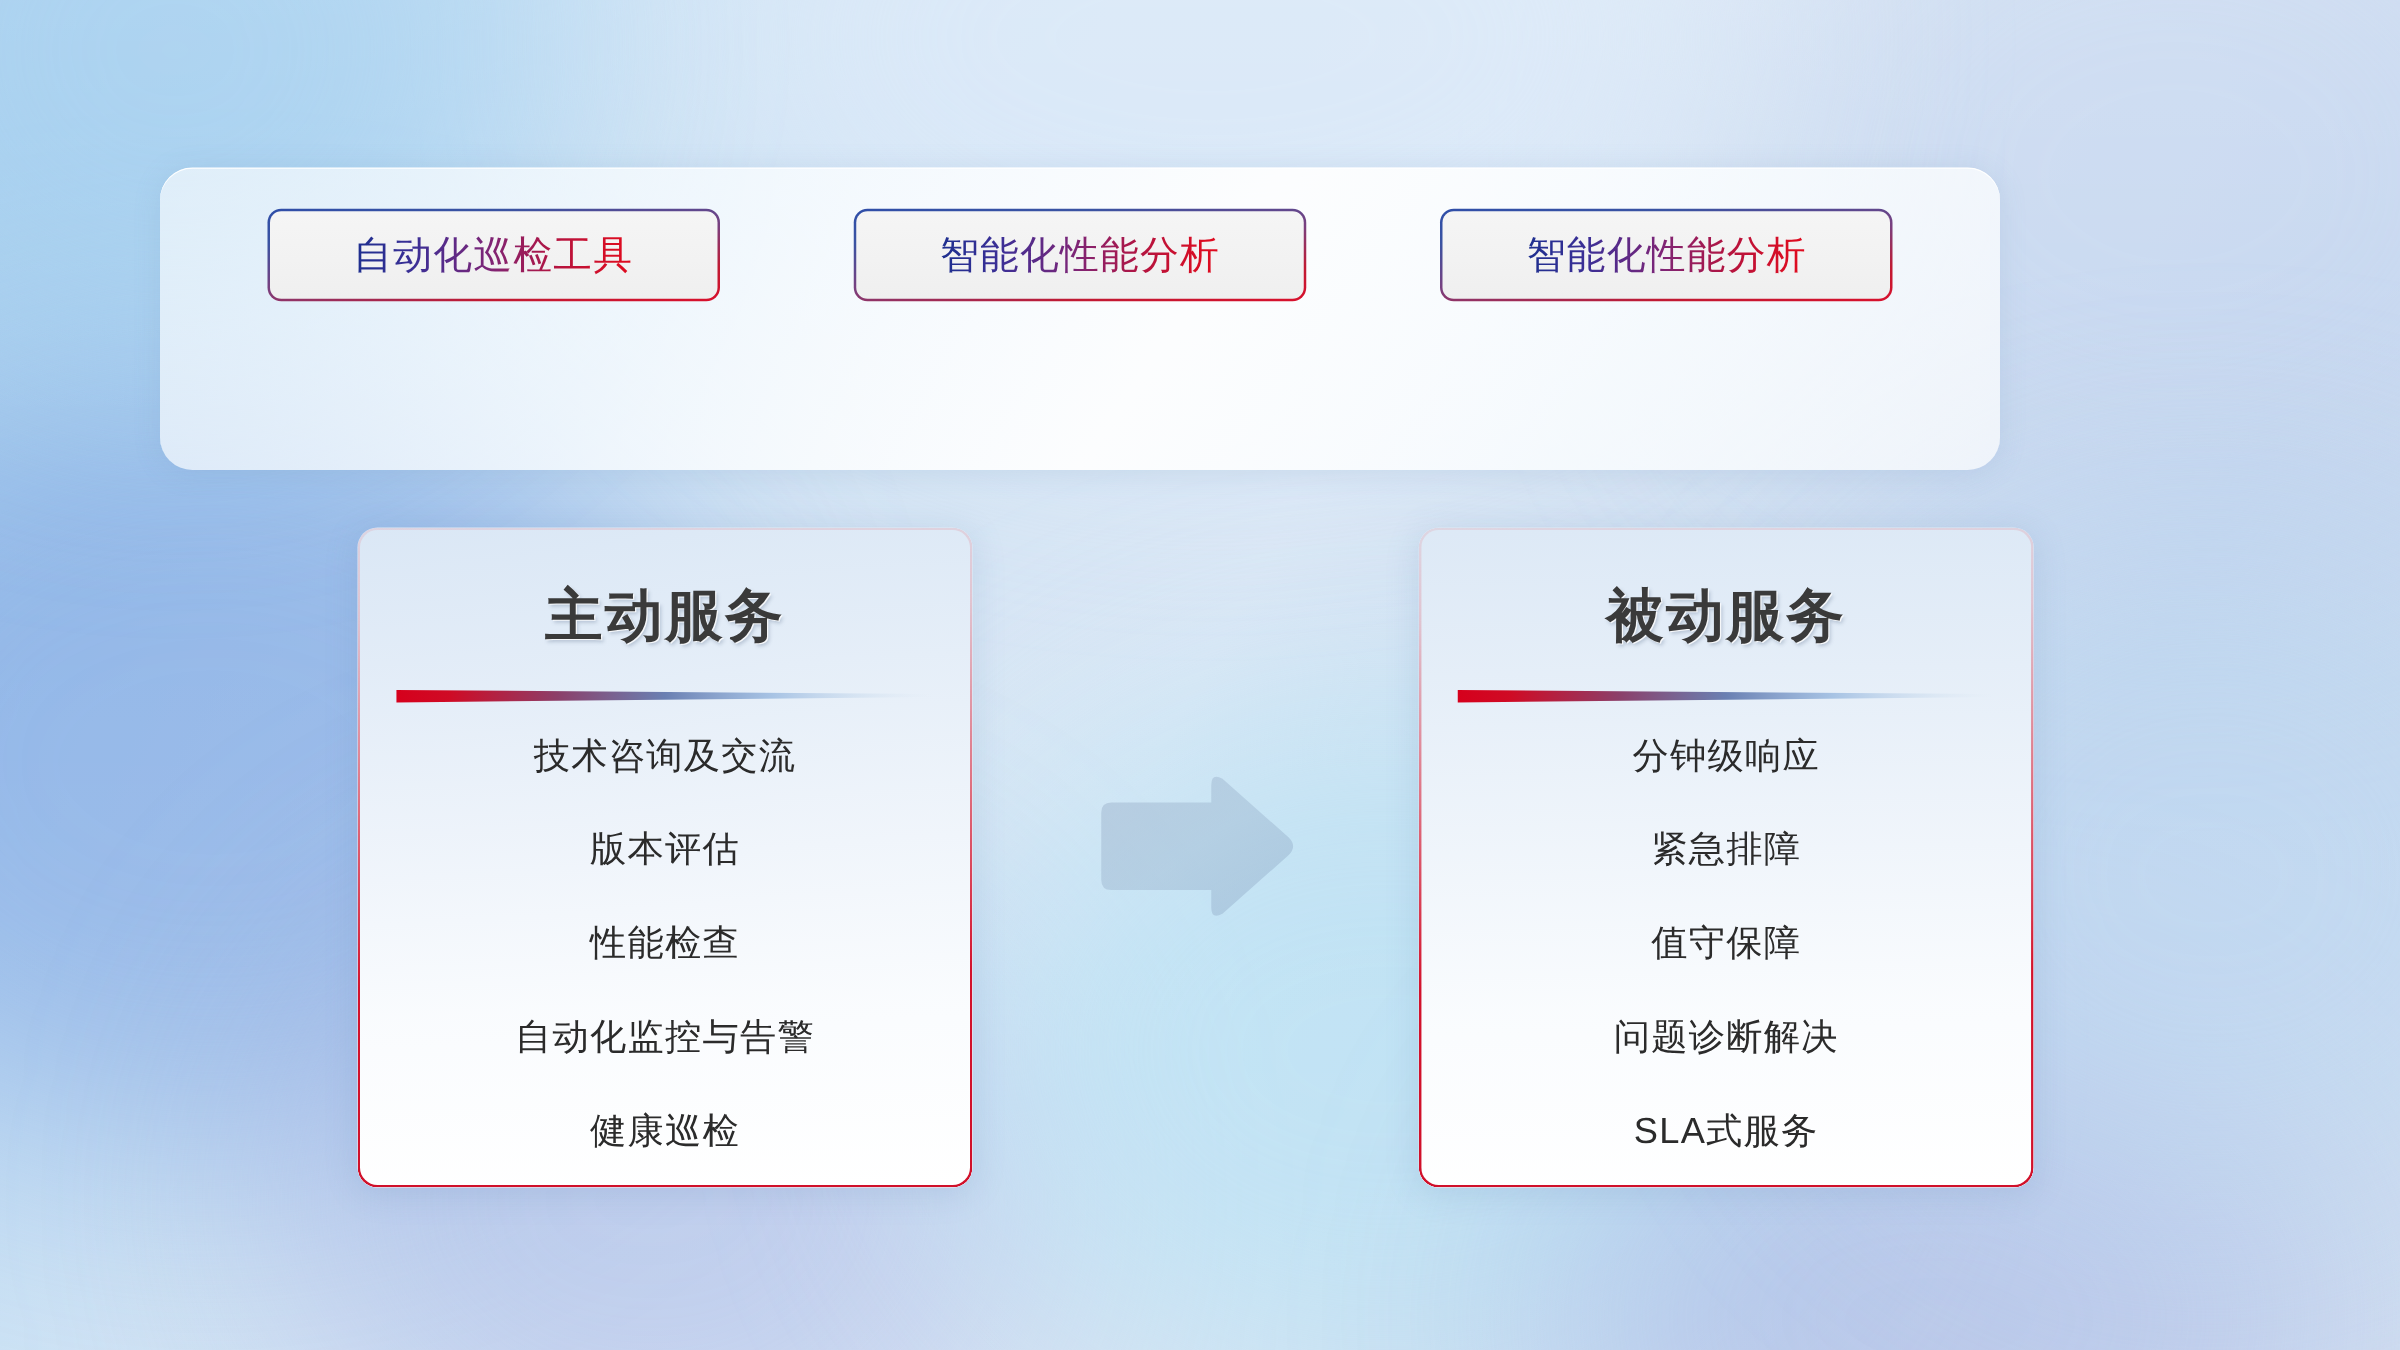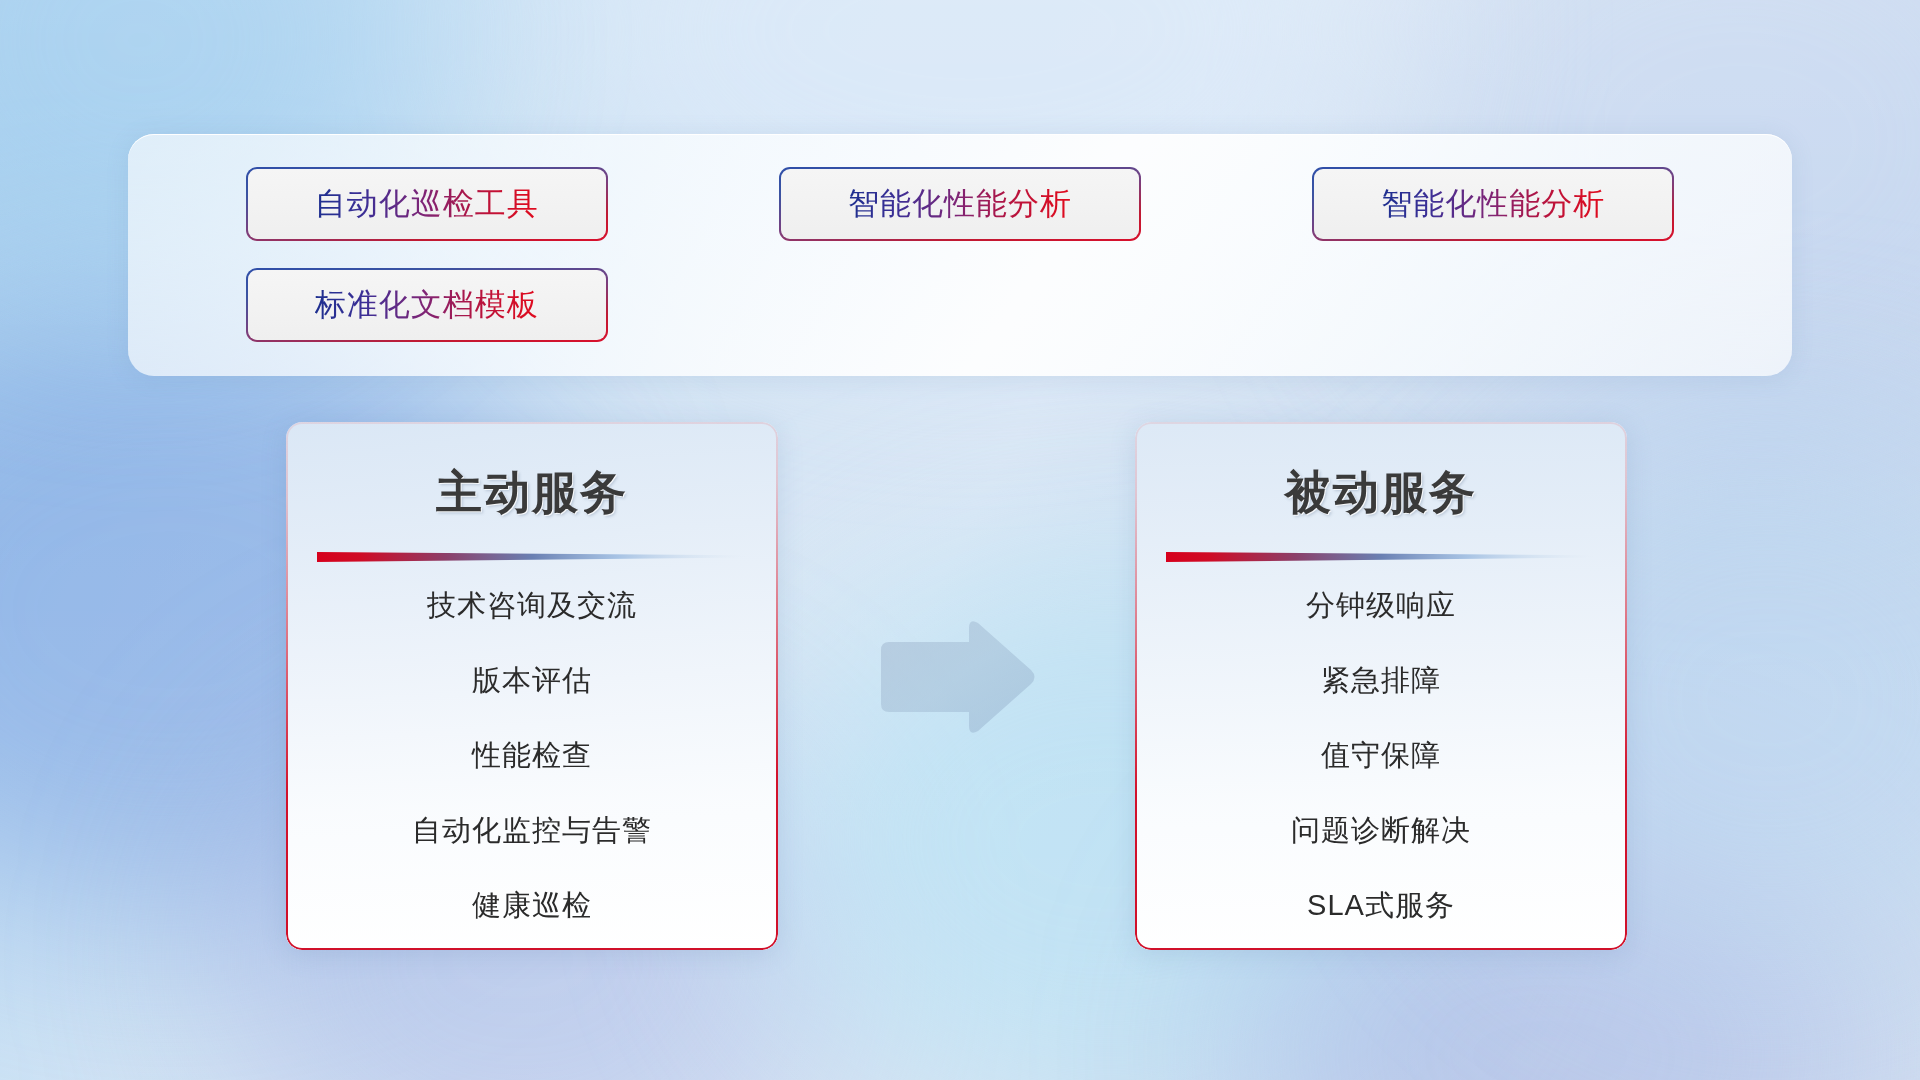--- a/index.html
+++ b/index.html
@@ -42,21 +42,21 @@
     background: linear-gradient(180deg, rgba(255,255,255,.16) 0%, rgba(255,255,255,0) 36%, rgba(255,255,255,.10) 100%);
   }
 
   
   #stage { position: absolute; inset: 0; }
 
   
   #top-panel {
     position: absolute;
     left: 128px; top: 134px;
-    width: 1664px; height: 242px;
+    width: 1472px; height: 242px;
     border-radius: 26px;
     background: linear-gradient(125deg,
         rgba(255,255,255,.62) 0%,
         rgba(248,252,255,.80) 28%,
         rgba(255,255,255,.92) 55%,
         rgba(250,253,255,.86) 78%,
         rgba(255,255,255,.70) 100%);
     box-shadow: 0 2px 22px rgba(105,140,185,.16),
                 inset 0 1px 0 rgba(255,255,255,.95);
     display: grid;
@@ -229,23 +229,20 @@
   <div id="top-panel">
     <div class="tag">
       <span class="tag-label">自动化巡检工具</span>
     </div>
     <div class="tag">
       <span class="tag-label">智能化性能分析</span>
     </div>
     <div class="tag">
       <span class="tag-label">智能化性能分析</span>
     </div>
-    <div class="tag">
-      <span class="tag-label">标准化文档模板</span>
-    </div>
   </div>
 
   <div class="svc-card" id="card-proactive">
     <div class="svc-title">主动服务</div>
     <div class="svc-divider">
       <svg viewBox="0 0 430 13" preserveAspectRatio="none" aria-hidden="true">
         <defs>
           <linearGradient id="divgrad-a" x1="0" y1="0" x2="1" y2="0">
             <stop offset="0" stop-color="#d6001c" stop-opacity="1"></stop>
             <stop offset="0.10" stop-color="#cf0b25" stop-opacity="1"></stop>

